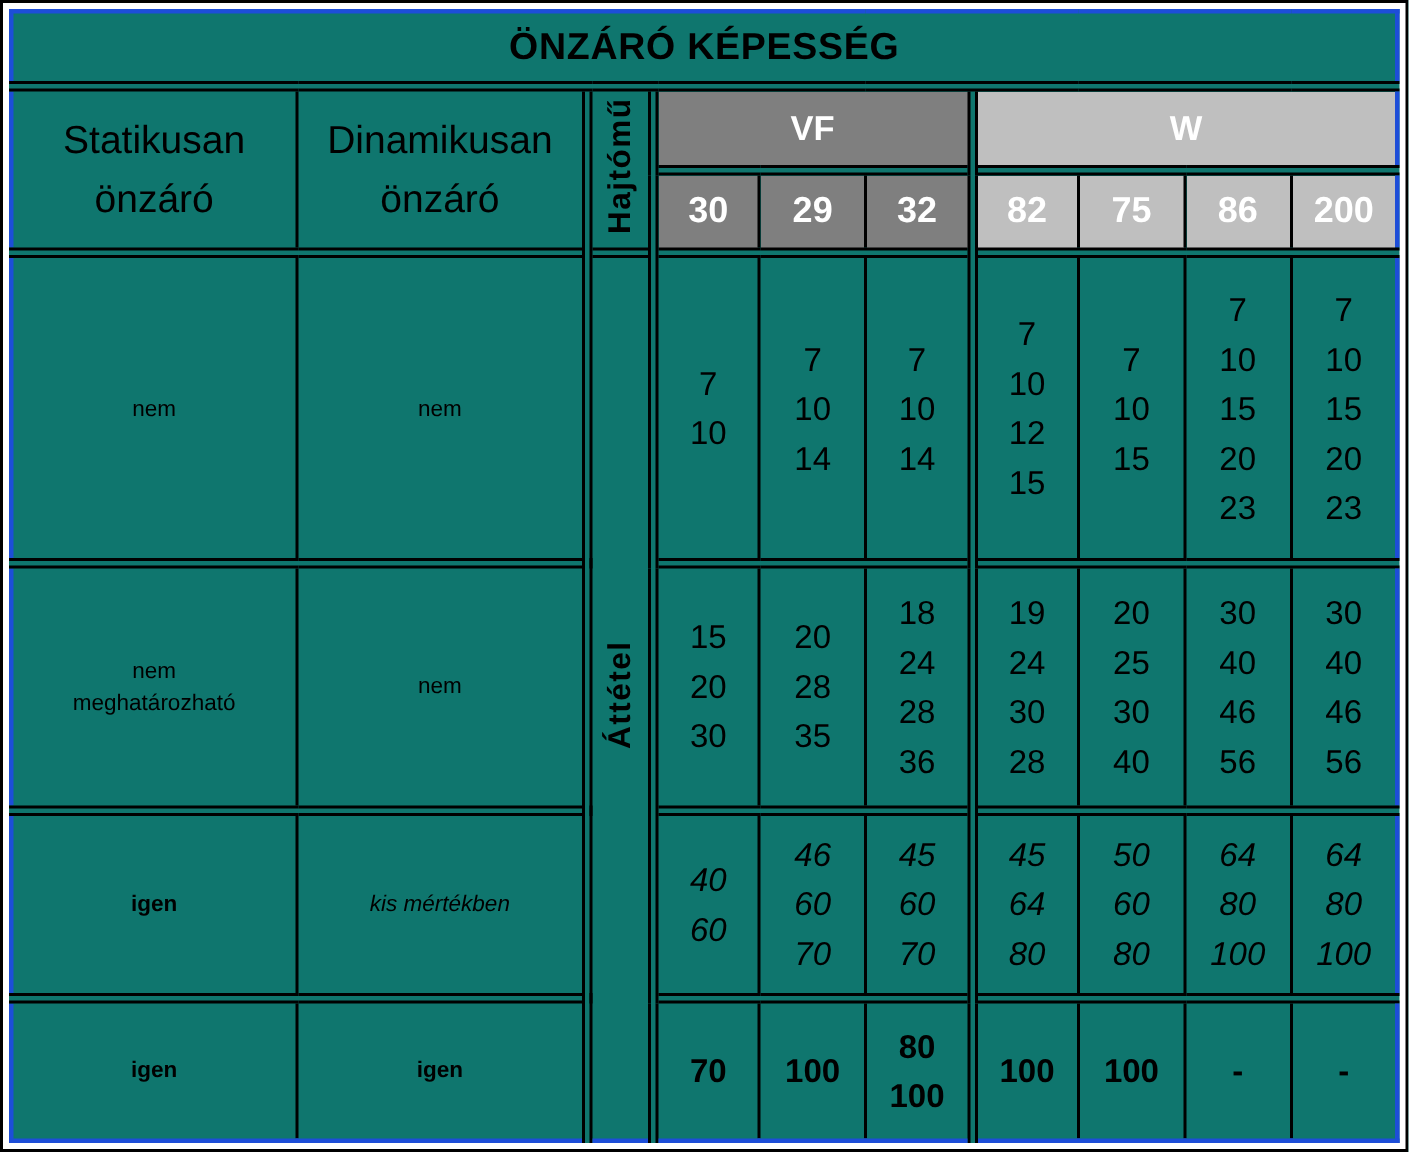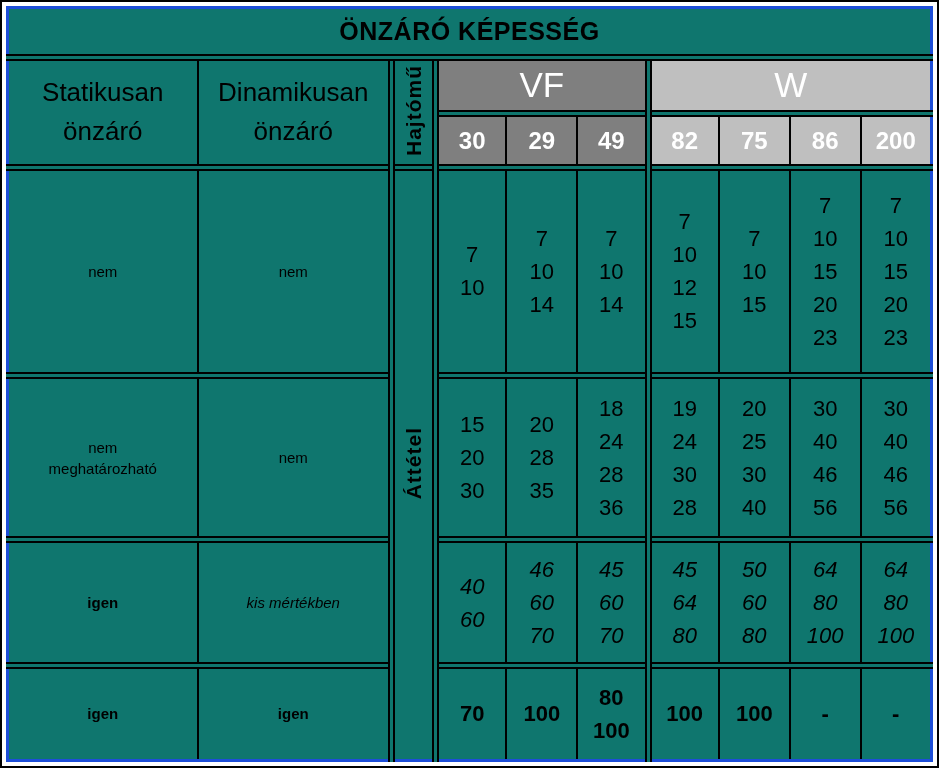--- a/index.html
+++ b/index.html
@@ -42,22 +42,22 @@
     font-weight: bold;
     font-size: 25px;
     letter-spacing: 0.5px;
   }
   .colhead {
     font-size: 26px;
     line-height: 1.5;
   }
   .ghead {
     color: #ffffff;
-    font-weight: normal;
-    font-size: 35px;
+    font-weight: bold;
+    font-size: 23px;
   }
   .sizehead {
     color: #ffffff;
     font-weight: bold;
     font-size: 24px;
   }
   .vf { background-color: #7f7f7f; }
   .w  { background-color: #bfbfbf; }
 
   .vertcell { padding: 0; }
@@ -110,21 +110,21 @@
       <td rowspan="2" class="colhead bTd">Dinamikusan
 önzáró</td>
       <td rowspan="2" class="vertcell bTd bLd"><span class="vert">Hajtómű</span></td>
       <td colspan="3" class="ghead vf bTd bLd">VF</td>
       <td colspan="4" class="ghead w bTd bLd">W</td>
     </tr>
 
     <tr style="height:50px">
       <td class="sizehead vf bTd bLd">30</td>
       <td class="sizehead vf bTd">29</td>
-      <td class="sizehead vf bTd">49</td>
+      <td class="sizehead vf bTd">32</td>
       <td class="sizehead w bTd bLd">82</td>
       <td class="sizehead w bTd">75</td>
       <td class="sizehead w bTd">86</td>
       <td class="sizehead w bTd">200</td>
     </tr>
 
     <tr style="height:192px">
       <td class="lbl bTd">nem</td>
       <td class="lbl bTd">nem</td>
       <td rowspan="4" class="vertcell bTd bLd"><span class="vert">Áttétel</span></td>

